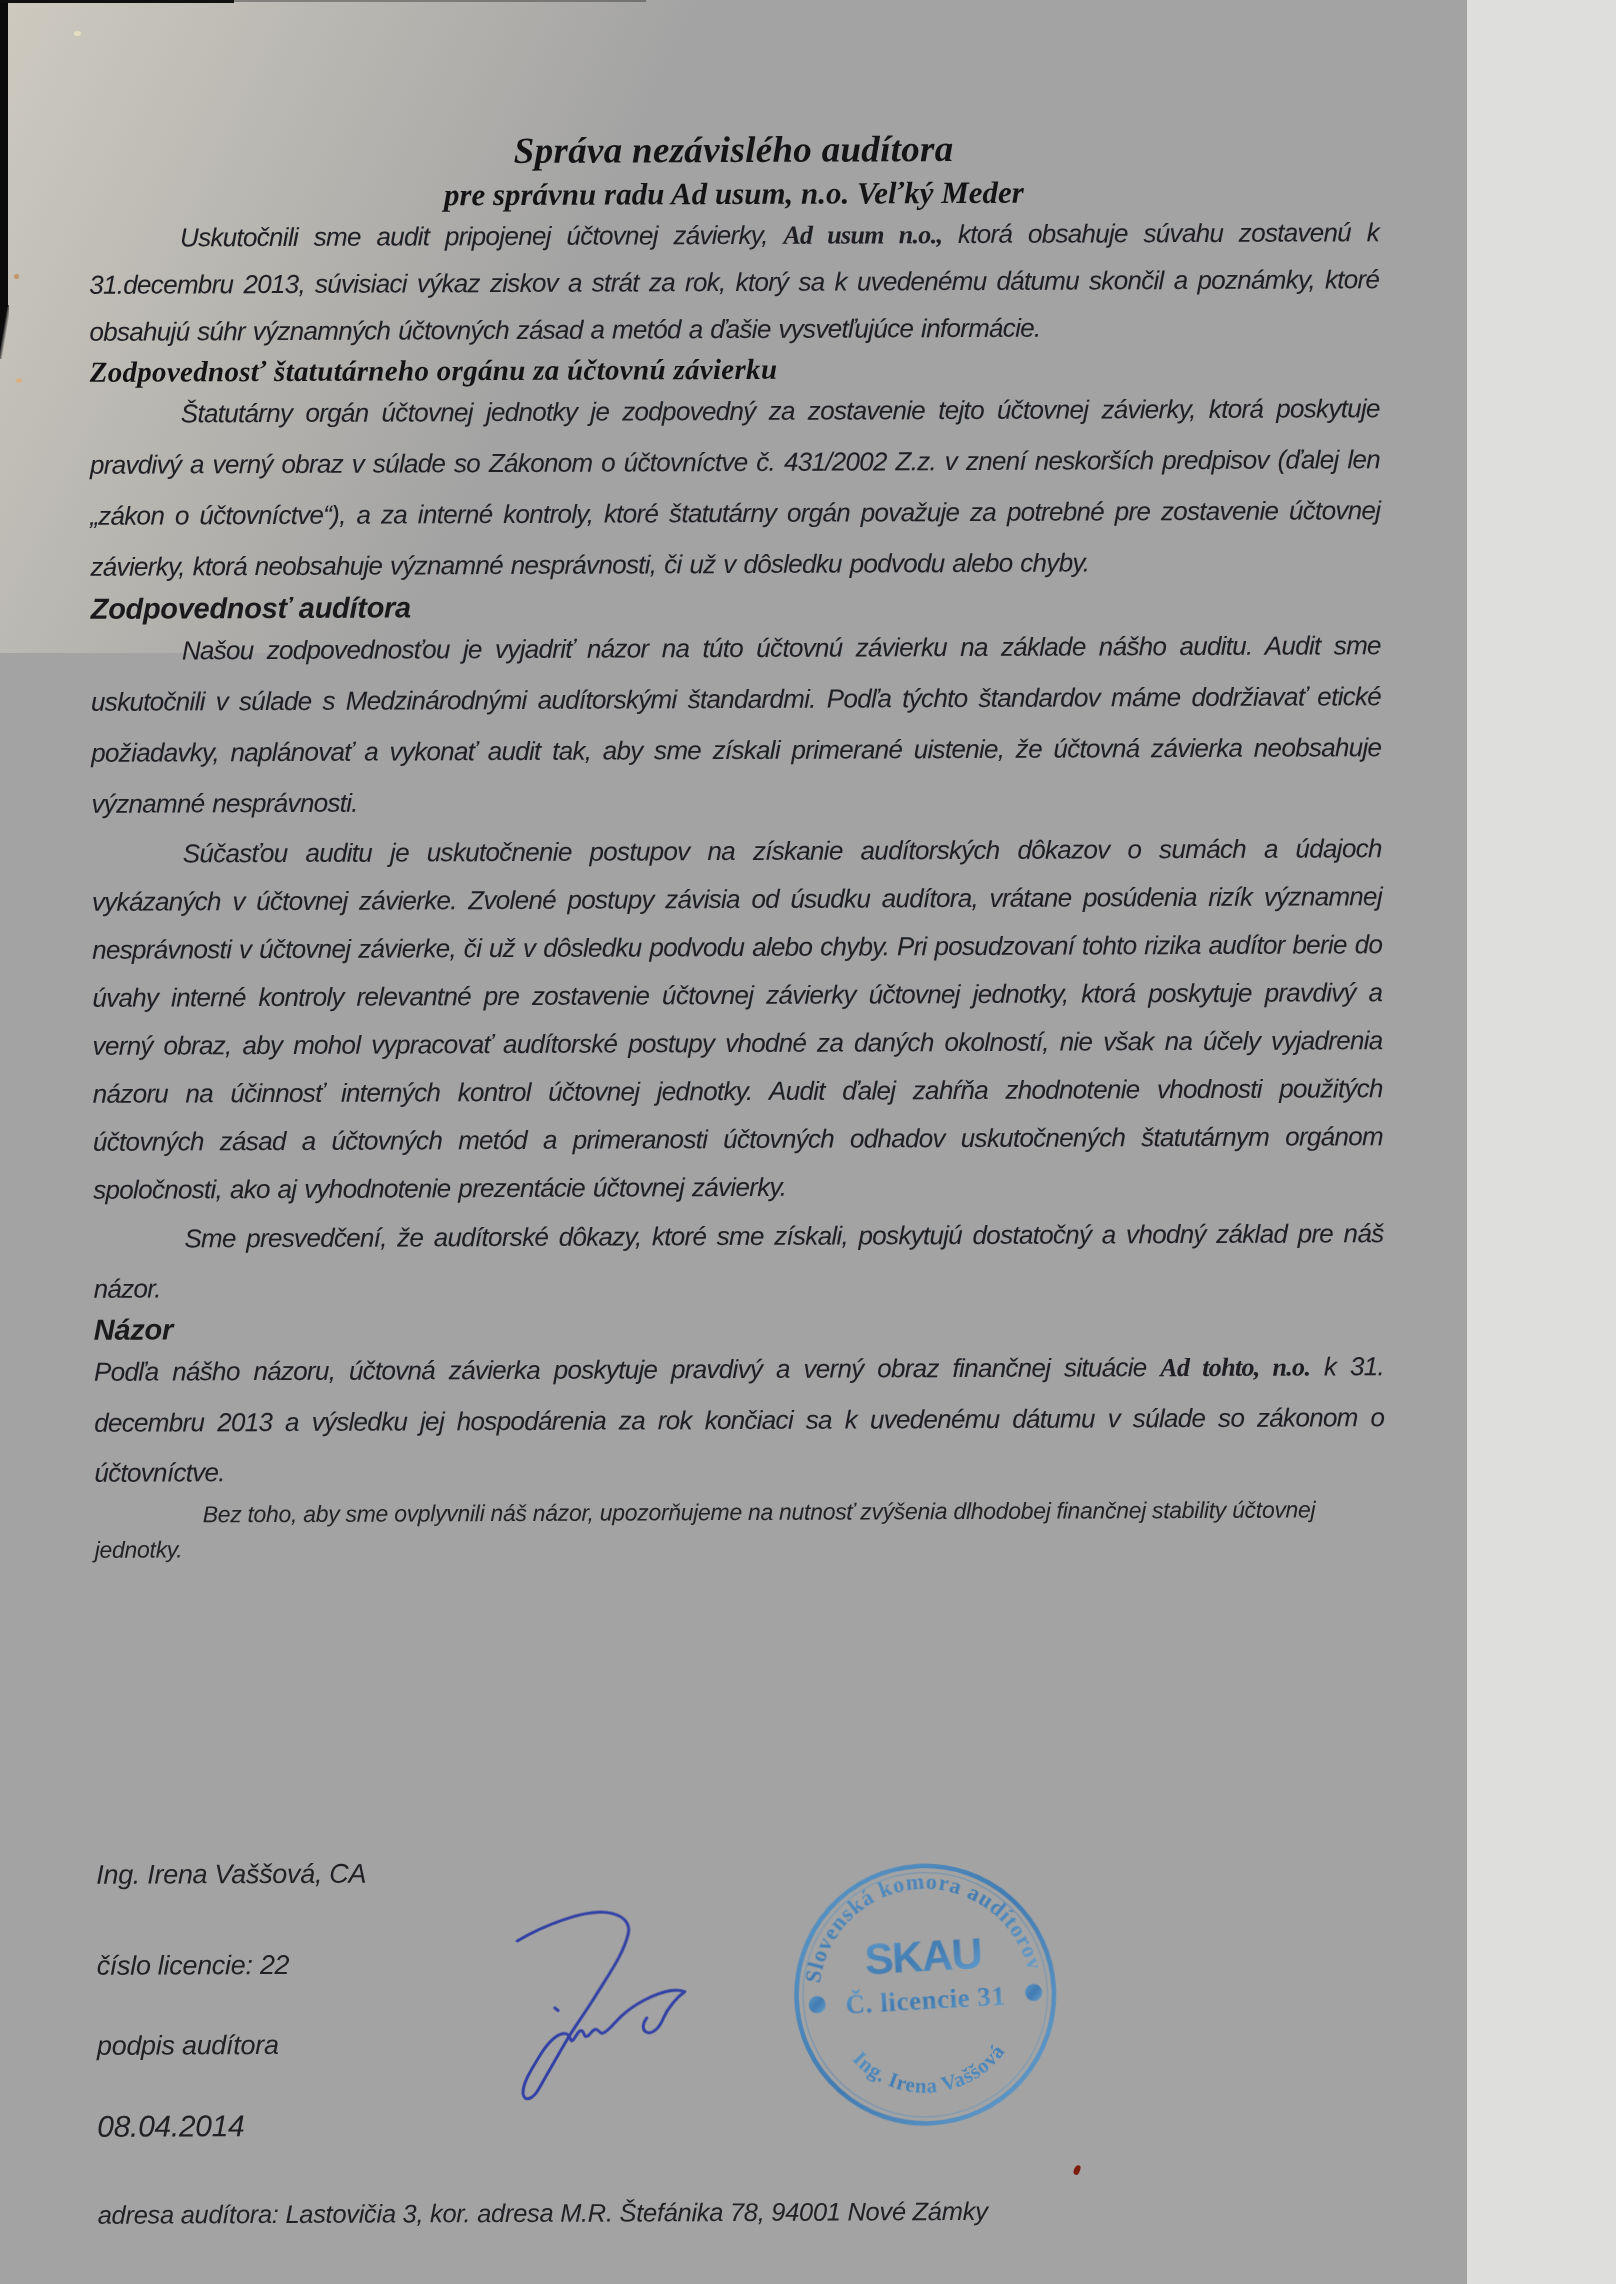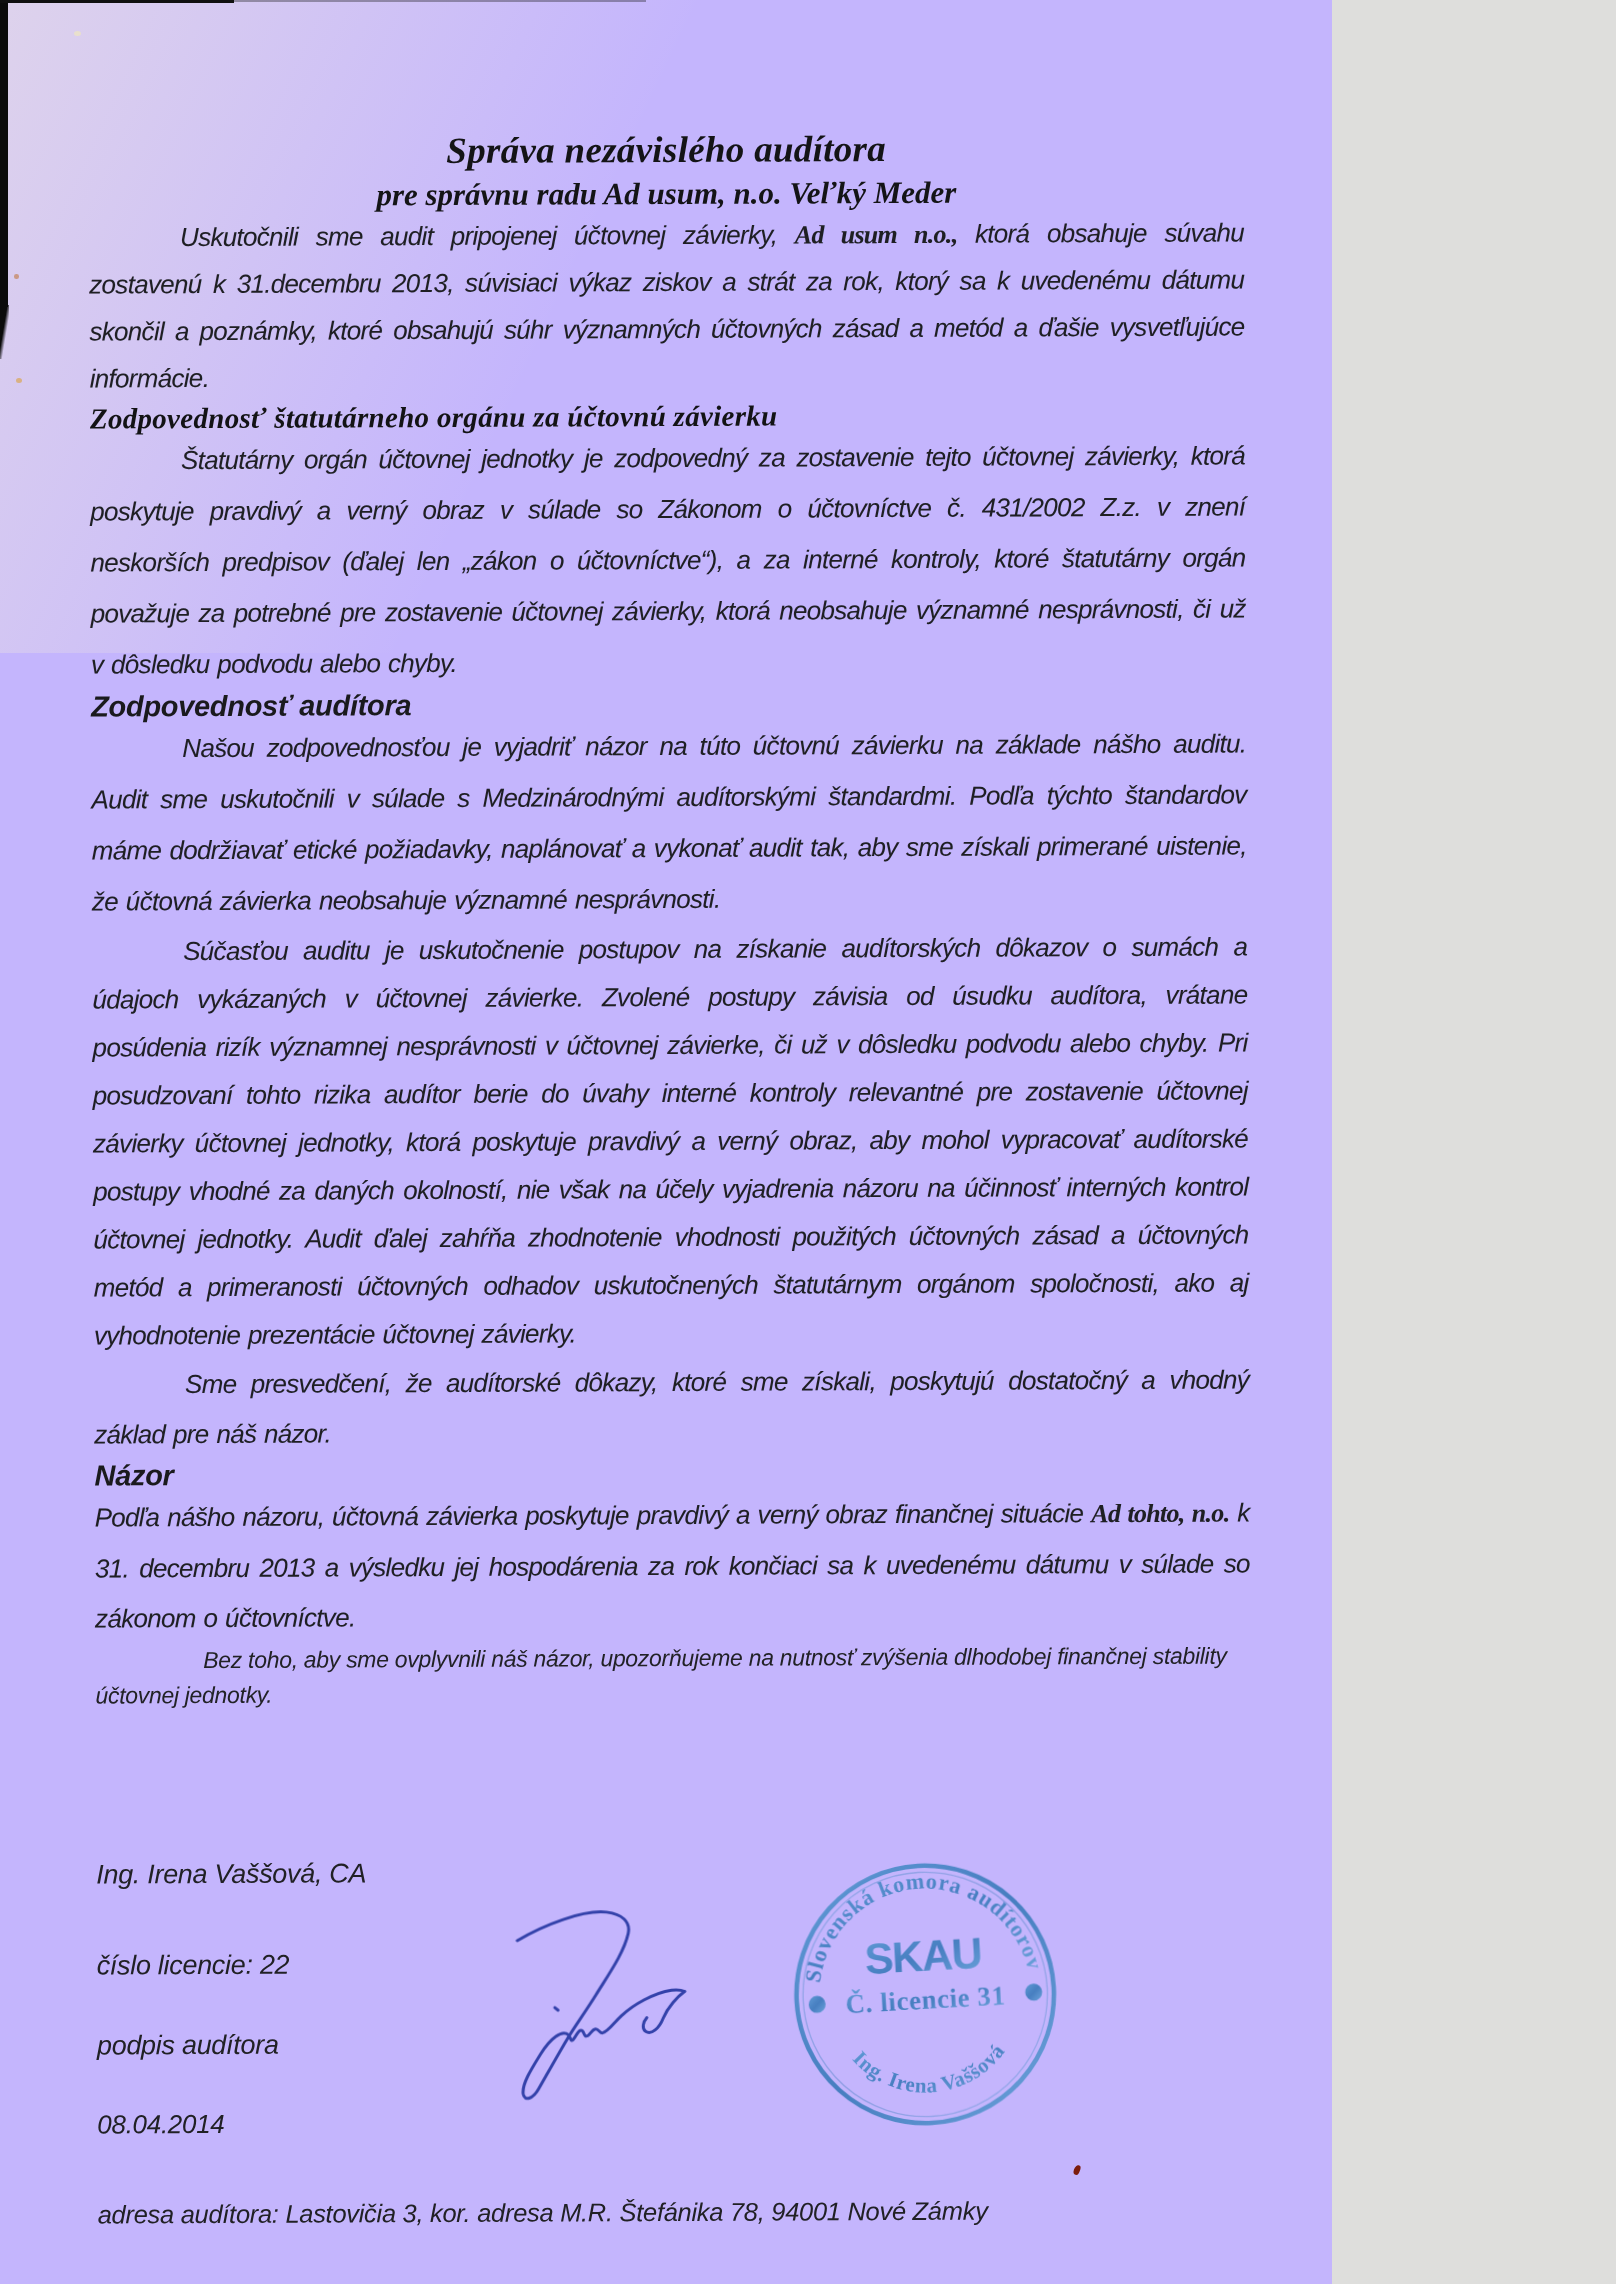--- a/index.html
+++ b/index.html
@@ -1,19 +1,19 @@
 <!DOCTYPE html>
 <html style="font-size:10.4px"><head>
 <meta charset="utf-8">
 <style>
   html,body{margin:0;padding:0;background:#dededc;}
   .page{
     position:relative;
-    width:1332px;height:2284px;
-    background:#c4b5fd;
+    width:1467px;height:2284px;
+    background:#a3a3a3;
     overflow:hidden;
     font-family:"Liberation Sans", sans-serif;
     color:#1f1f23;
   }
   .wash{
     position:absolute;left:0;top:0;width:979px;height:653px;
     background:linear-gradient(115deg, rgba(247,240,219,0.50), rgba(247,240,219,0) 55%);
     pointer-events:none;
   }
   .scan-layer{
@@ -87,21 +87,21 @@
     position:absolute;left:93px;
     font-style:italic;
     font-size:27px;
     letter-spacing:-0.3px;
     color:#212125;
     white-space:nowrap;
   }
   .sig-name{top:1857px;}
   .sig-license{top:1948px;}
   .sig-label{top:2028px;font-style:italic;}
-  .sig-date{top:2107px;font-size:26px;}
+  .sig-date{top:2107px;font-size:30px;}
   .sig-address{top:2198px;font-size:25.5px;}
   .signature-svg{
     position:absolute;left:509px;top:1906px;
     width:178px;height:201px;
     filter:blur(0.3px);
   }
   .stamp-svg{
     position:absolute;left:783px;top:1857px;
     width:277px;height:277px;
     filter:blur(0.4px);

